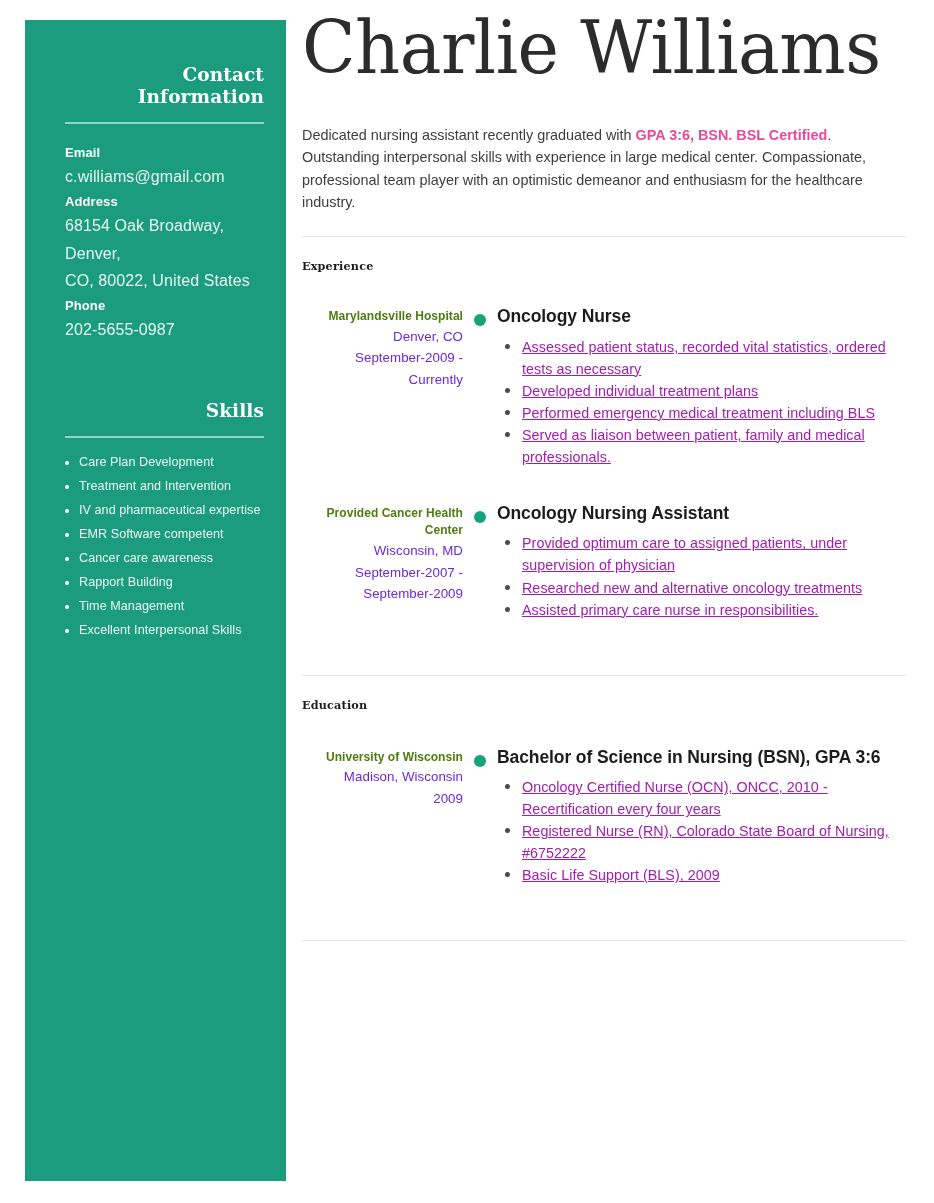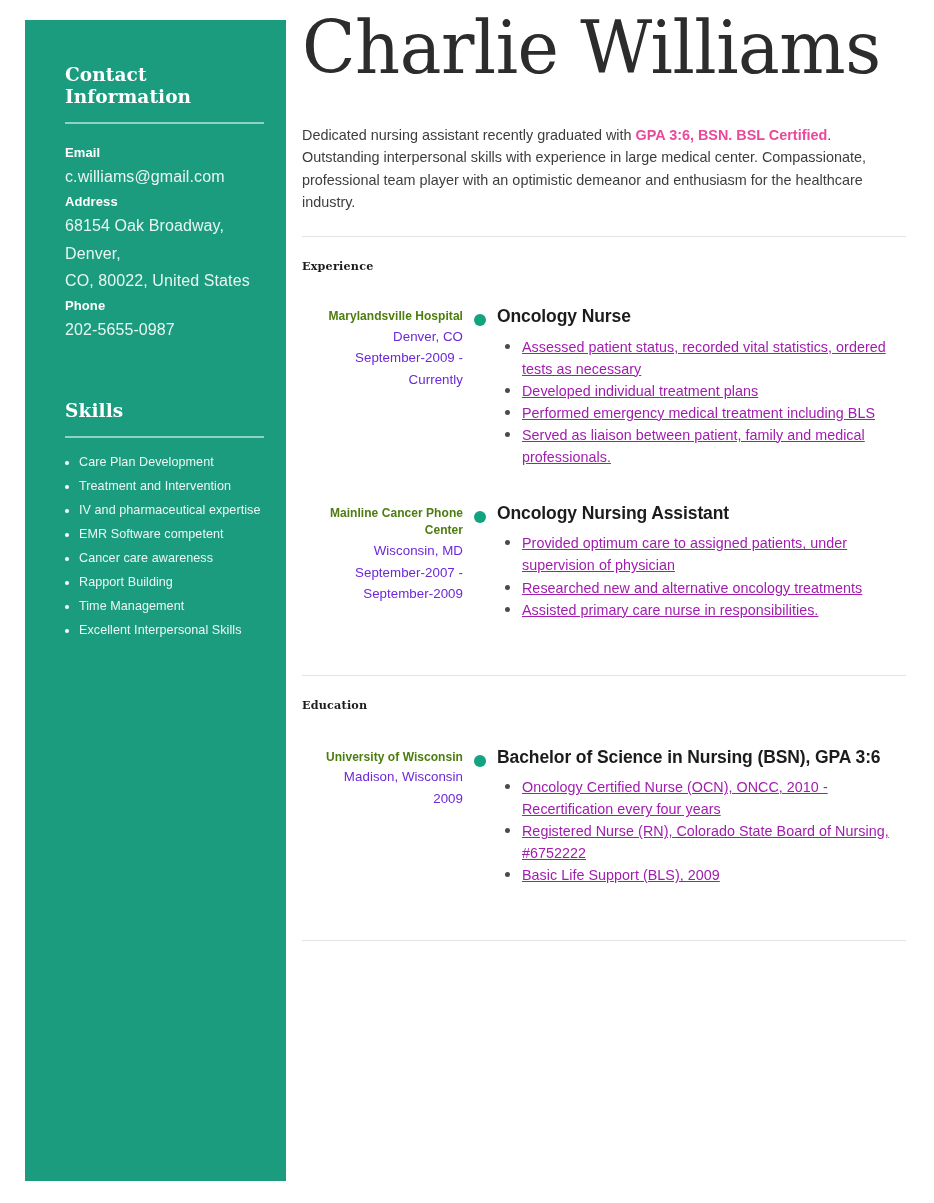--- a/index.html
+++ b/index.html
@@ -33,20 +33,21 @@
 
   .side-block { margin-bottom: 0; }
 
   .side-heading {
     font-family: "DejaVu Serif", "Liberation Serif", serif;
     font-weight: bold;
     font-size: 18.5px;
     color: #ffffff;
     letter-spacing: 0.1px;
     line-height: 1.2;
+    text-align: right;
   }
 
   .side-rule {
     height: 2px;
     background: #8fd4c2;
     margin-top: 14px;
     margin-bottom: 18px;
     width: 100%;
   }
 
@@ -293,21 +294,21 @@
             <li class="duty">Assessed patient status, recorded vital statistics, ordered tests as necessary</li>
             <li class="duty">Developed individual treatment plans</li>
             <li class="duty">Performed emergency medical treatment including BLS</li>
             <li class="duty">Served as liaison between patient, family and medical professionals.</li>
           </ul>
         </div>
       </div>
 
       <div class="entry">
         <div class="entry-left">
-          <div class="org">Mainline Cancer Phone Center</div>
+          <div class="org">Provided Cancer Health Center</div>
           <div class="meta">Wisconsin, MD</div>
           <div class="meta">September-2007 -</div>
           <div class="meta">September-2009</div>
         </div>
         <div class="entry-marker">
           <span class="dot"></span>
         </div>
         <div class="entry-right">
           <div class="role">Oncology Nursing Assistant</div>
           <ul class="duty-list">

